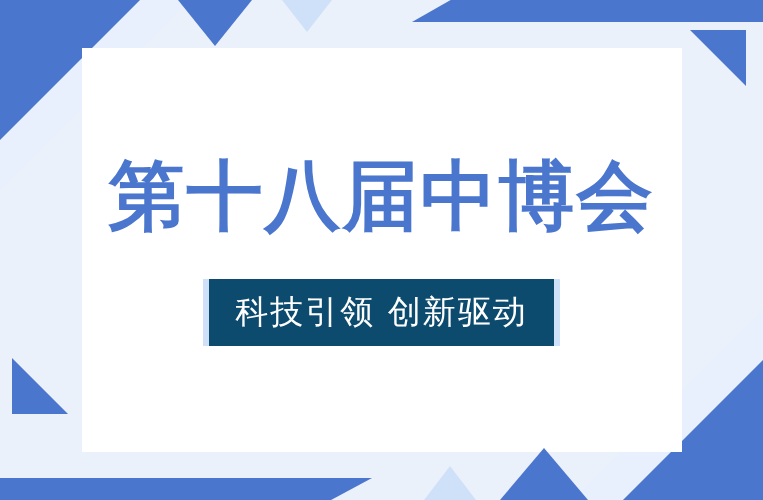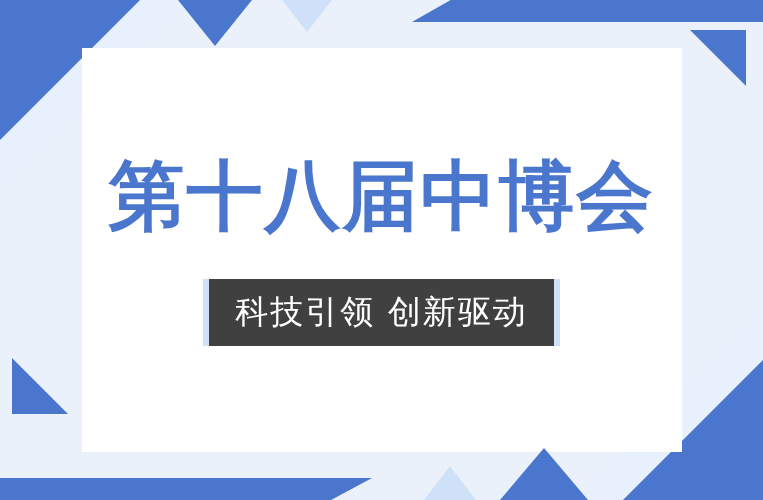--- a/index.html
+++ b/index.html
@@ -148,21 +148,21 @@
     position: relative;
     display: flex;
     align-items: stretch;
     height: 67px;
   }
   .sub-edge {
     width: 6px;
     background: #CFE1F9;
   }
   .subtitle-box {
-    background: #404040;
+    background: #0c4a6e;
     display: flex;
     align-items: center;
     justify-content: center;
     padding: 8px 26px;
   }
   .subtitle-text {
     color: #FFFFFF;
     font-size: 33px;
     letter-spacing: 2px;
     white-space: nowrap;

